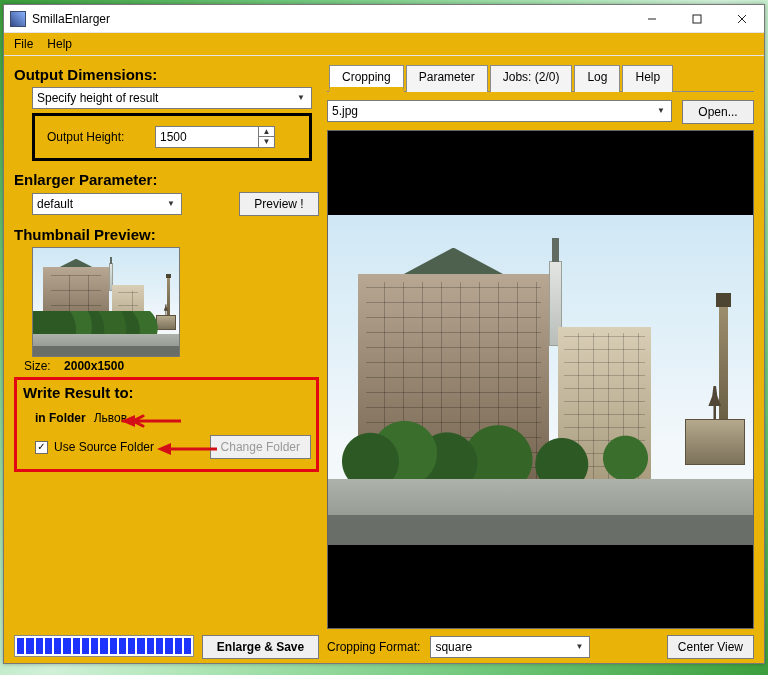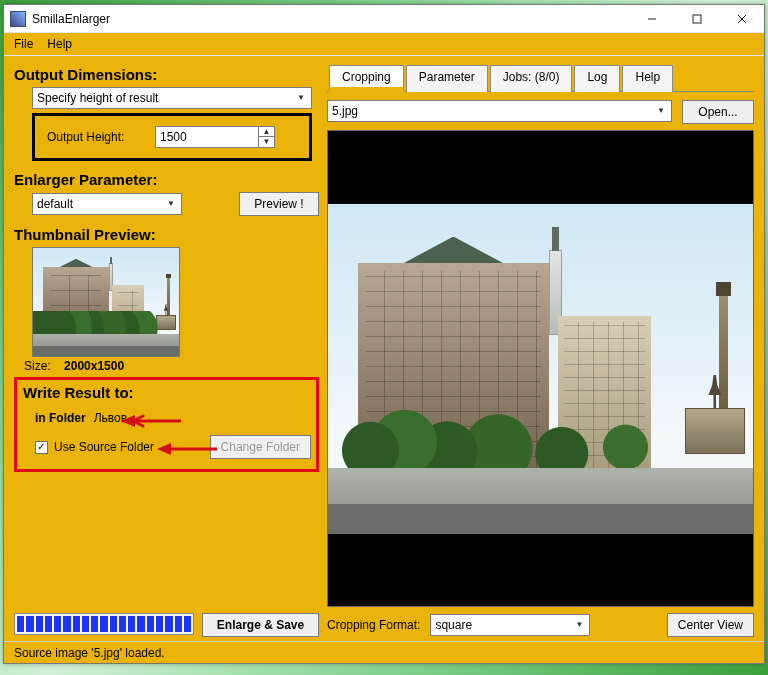--- a/index.html
+++ b/index.html
@@ -345,21 +345,21 @@
             <div class="seg"></div>
         </div>
         <div class="btn" style="font-weight:bold; flex:1;">Enlarge &amp; Save</div>
       </div>
     </div>
 
     <div class="rightcol">
       <div class="tabs">
         <div class="tab active">Cropping</div>
         <div class="tab">Parameter</div>
-        <div class="tab">Jobs: (8/0)</div>
+        <div class="tab">Jobs: (2/0)</div>
         <div class="tab">Log</div>
         <div class="tab">Help</div>
       </div>
 
       <div class="filerow">
         <div class="combo" style="flex:1;">
           <span>5.jpg</span>
           <span class="arrow">▼</span>
         </div>
         <div class="btn" style="width:72px;">Open...</div>
@@ -388,16 +388,13 @@
         <div class="combo" style="width:160px;">
           <span>square</span>
           <span class="arrow">▼</span>
         </div>
         <div style="flex:1"></div>
         <div class="btn">Center View</div>
       </div>
     </div>
   </div>
 
-  <div class="statusbar">
-    <span>Source image '5.jpg' loaded.</span>
-  </div>
 </div>
 
 </body></html>

